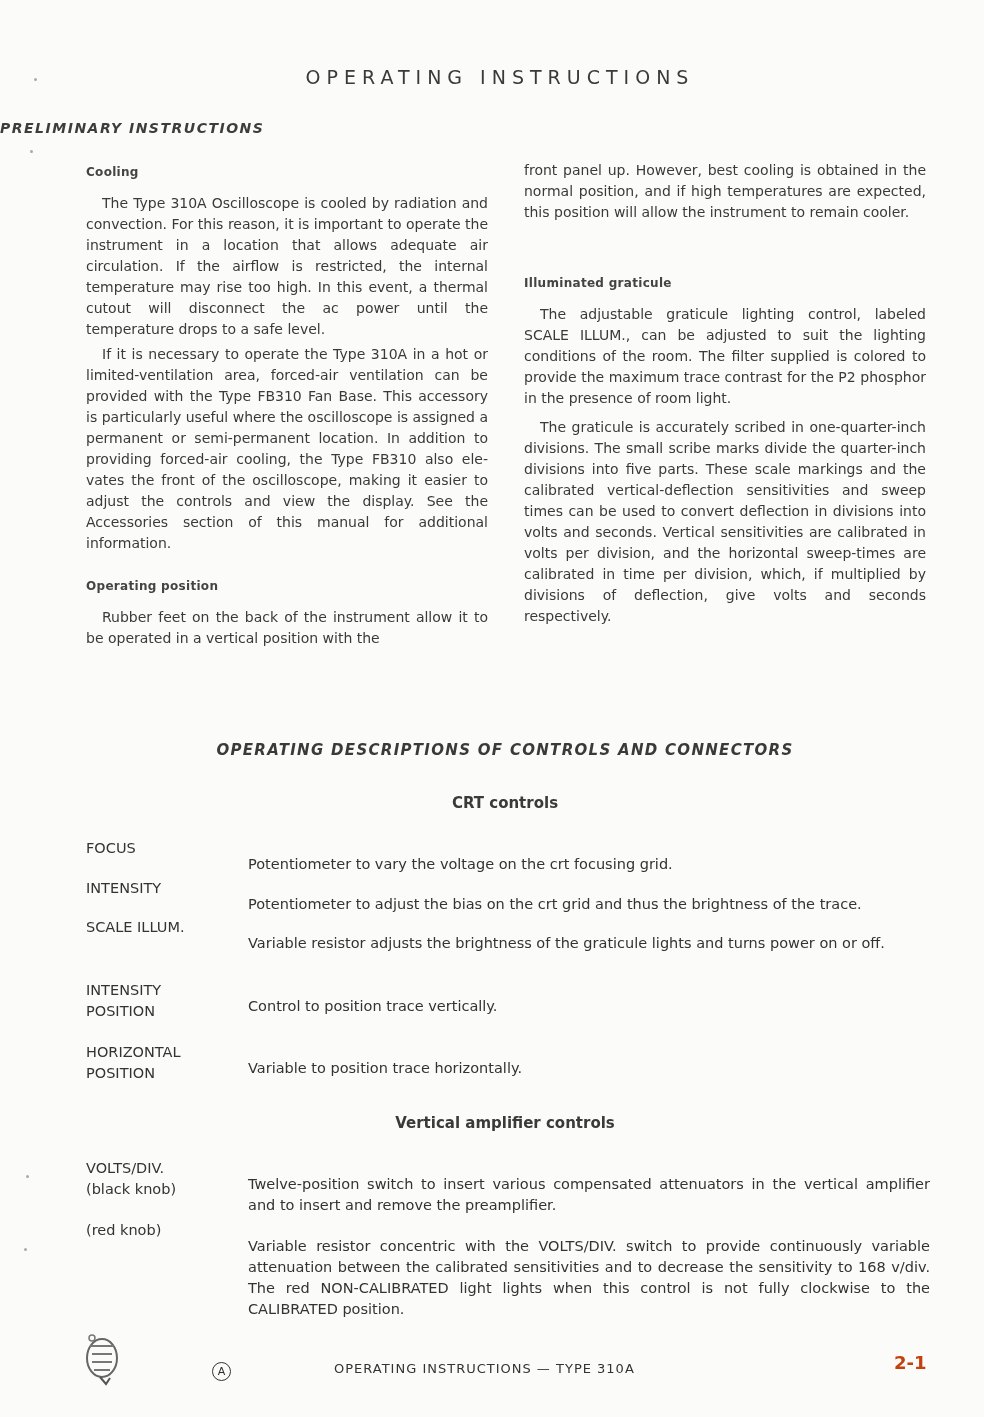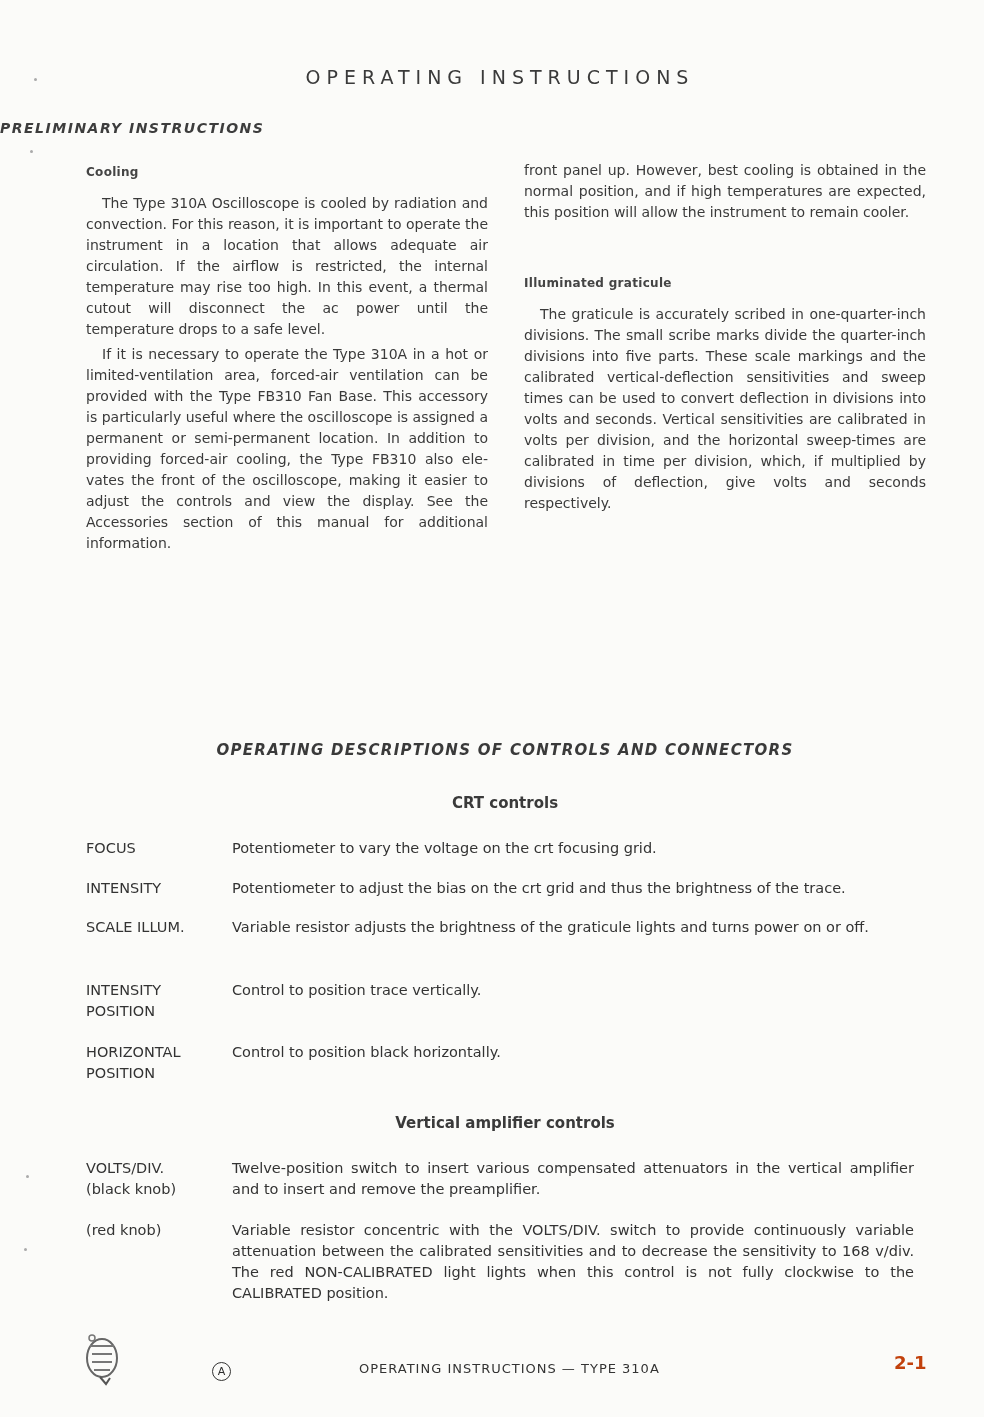--- a/index.html
+++ b/index.html
@@ -37,42 +37,45 @@
     position: absolute; left: 0; width: 1010px; top: 741px; text-align: center;
     font-size: 15px; font-weight: bold; font-style: italic; letter-spacing: 1.3px;
     color: #3a3a3a;
   }
   .subsection {
     position: absolute; left: 0; width: 1010px; text-align: center;
     font-size: 15px; font-weight: bold; color: #3a3a3a;
   }
   .ctl-row { position: absolute; left: 86px; width: 845px; font-size: 14.5px; line-height: 21px; color: #333; }
   .ctl-name { position: absolute; left: 0; width: 150px; }
-  .ctl-desc { position: absolute; left: 146px; width: 682px; text-align: justify; }
+  .ctl-desc { position: absolute; left: 162px; width: 682px; text-align: justify; margin-top: 16px; }
   .footer-logo { position: absolute; left: 82px; top: 1332px; width: 40px; height: 56px; }
   .footer-rev { position: absolute; left: 212px; top: 1362px; width: 17px; height: 17px; border: 1px solid #333; border-radius: 50%; font-size: 11px; text-align: center; line-height: 17px; }
-  .footer-text { position: absolute; left: 359px; top: 1361px; font-size: 13px; letter-spacing: 1px; color: #333; }
+  .footer-text { position: absolute; left: 334px; top: 1361px; font-size: 13px; letter-spacing: 1px; color: #333; }
   .footer-page { position: absolute; left: 894px; top: 1352px; font-size: 18px; font-weight: bold; color: #c2410c; }
   .speck { position: absolute; width: 3px; height: 3px; background: #aaa; border-radius: 50%; }
 </style>
 </head>
 <body>
 
 <div class="page-title">OPERATING INSTRUCTIONS</div>
 <div class="page-subtitle">PRELIMINARY INSTRUCTIONS</div>
 
 <div class="col left">
   <h3 style="margin-top:2px">Cooling</h3>
   <p>The Type 310A Oscilloscope is cooled by radi­ation and convection. For this reason, it is important to operate the instrument in a location that allows adequate air circulation. If the air­flow is restricted, the internal temperature may rise too high. In this event, a thermal cutout will disconnect the ac power until the temperature drops to a safe level.</p>
   <p>If it is necessary to operate the Type 310A in a hot or limited-ventilation area, forced-air venti­lation can be provided with the Type FB310 Fan Base. This accessory is particularly useful where the oscilloscope is assigned a permanent or semi-permanent location. In addition to provid­ing forced-air cooling, the Type FB310 also ele­vates the front of the oscilloscope, making it easier to adjust the controls and view the dis­play. See the Accessories section of this manual for additional information.</p>
+  <h3 style="margin-top:22px">Operating position</h3>
+  <p>Rubber feet on the back of the instrument allow it to be operated in a vertical position with the</p>
 </div>
 
 <div class="col right">
   <p class="cont">front panel up. However, best cooling is obtained in the normal position, and if high temperatures are expected, this position will allow the instru­ment to remain cooler.</p>
   <h3 style="margin-top:50px">Illuminated graticule</h3>
+  <p>The adjustable graticule lighting control, lab­eled SCALE ILLUM., can be adjusted to suit the lighting conditions of the room. The filter sup­plied is colored to provide the maximum trace contrast for the P2 phosphor in the presence of room light.</p>
   <p style="margin-top:8px">The graticule is accurately scribed in one-quar­ter-inch divisions. The small scribe marks divide the quarter-inch divisions into five parts. These scale markings and the calibrated vertical-deflec­tion sensitivities and sweep times can be used to convert deflection in divisions into volts and sec­onds. Vertical sensitivities are calibrated in volts per division, and the horizontal sweep-times are calibrated in time per division, which, if multiplied by divisions of deflection, give volts and seconds respectively.</p>
 </div>
 
 <div class="section-title">OPERATING DESCRIPTIONS OF CONTROLS AND CONNECTORS</div>
 <div class="subsection" style="top:794px">CRT controls</div>
 
 <div class="ctl-row" style="top:838px">
   <div class="ctl-name">FOCUS</div>
   <div class="ctl-desc">Potentiometer to vary the voltage on the crt focusing grid.</div>
 </div>
@@ -83,21 +86,21 @@
 <div class="ctl-row" style="top:917px">
   <div class="ctl-name">SCALE ILLUM.</div>
   <div class="ctl-desc">Variable resistor adjusts the brightness of the graticule lights and turns power on or off.</div>
 </div>
 <div class="ctl-row" style="top:980px">
   <div class="ctl-name" style="width:100px">INTENSITY POSITION</div>
   <div class="ctl-desc">Control to position trace vertically.</div>
 </div>
 <div class="ctl-row" style="top:1042px">
   <div class="ctl-name" style="width:130px">HORIZONTAL POSITION</div>
-  <div class="ctl-desc">Control to position black horizontally.</div>
+  <div class="ctl-desc">Variable to position trace horizontally.</div>
 </div>
 
 <div class="subsection" style="top:1114px">Vertical amplifier controls</div>
 
 <div class="ctl-row" style="top:1158px">
   <div class="ctl-name" style="width:120px">VOLTS/DIV. (black knob)</div>
   <div class="ctl-desc">Twelve-position switch to insert various compensated attenuators in the vertical am­plifier and to insert and remove the preamplifier.</div>
 </div>
 <div class="ctl-row" style="top:1220px">
   <div class="ctl-name">(red knob)</div>

